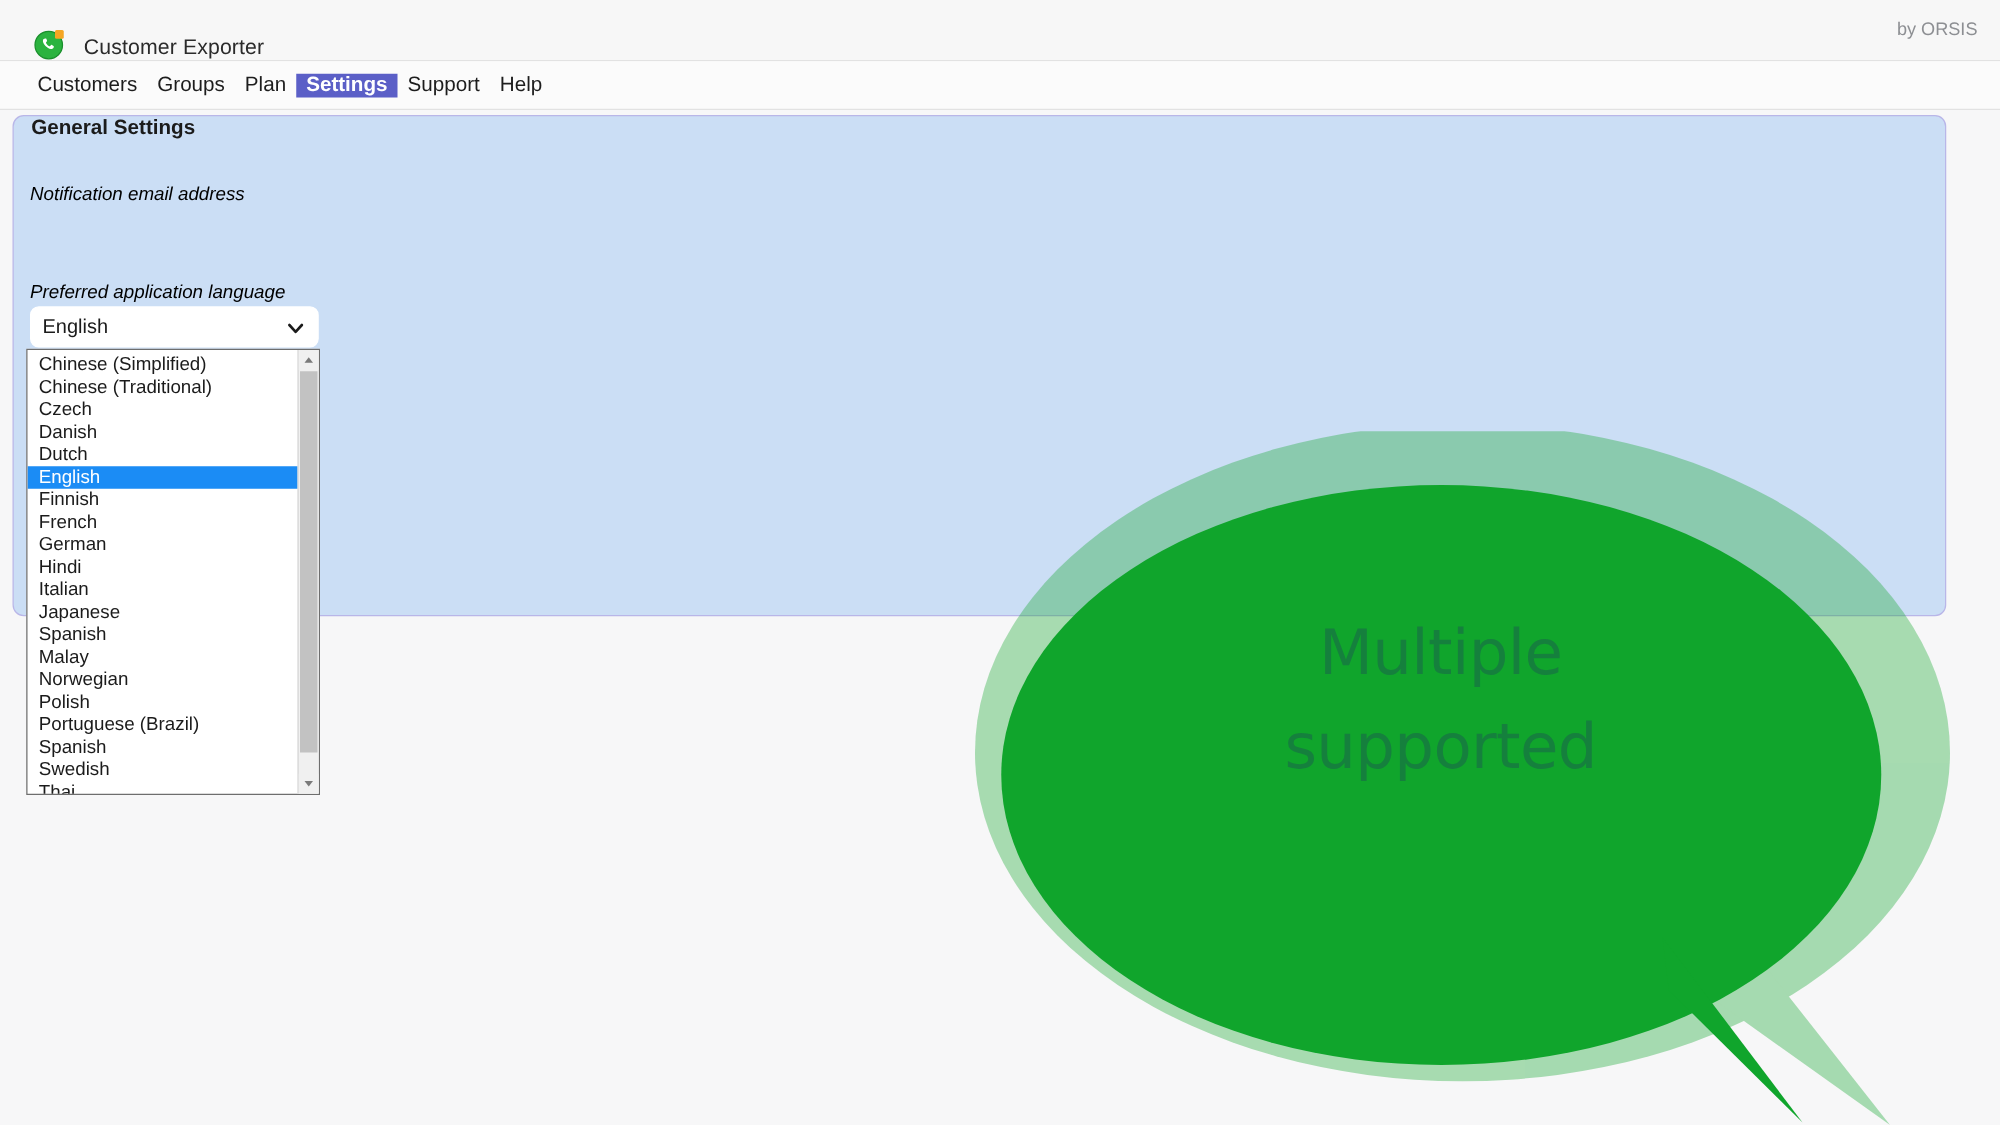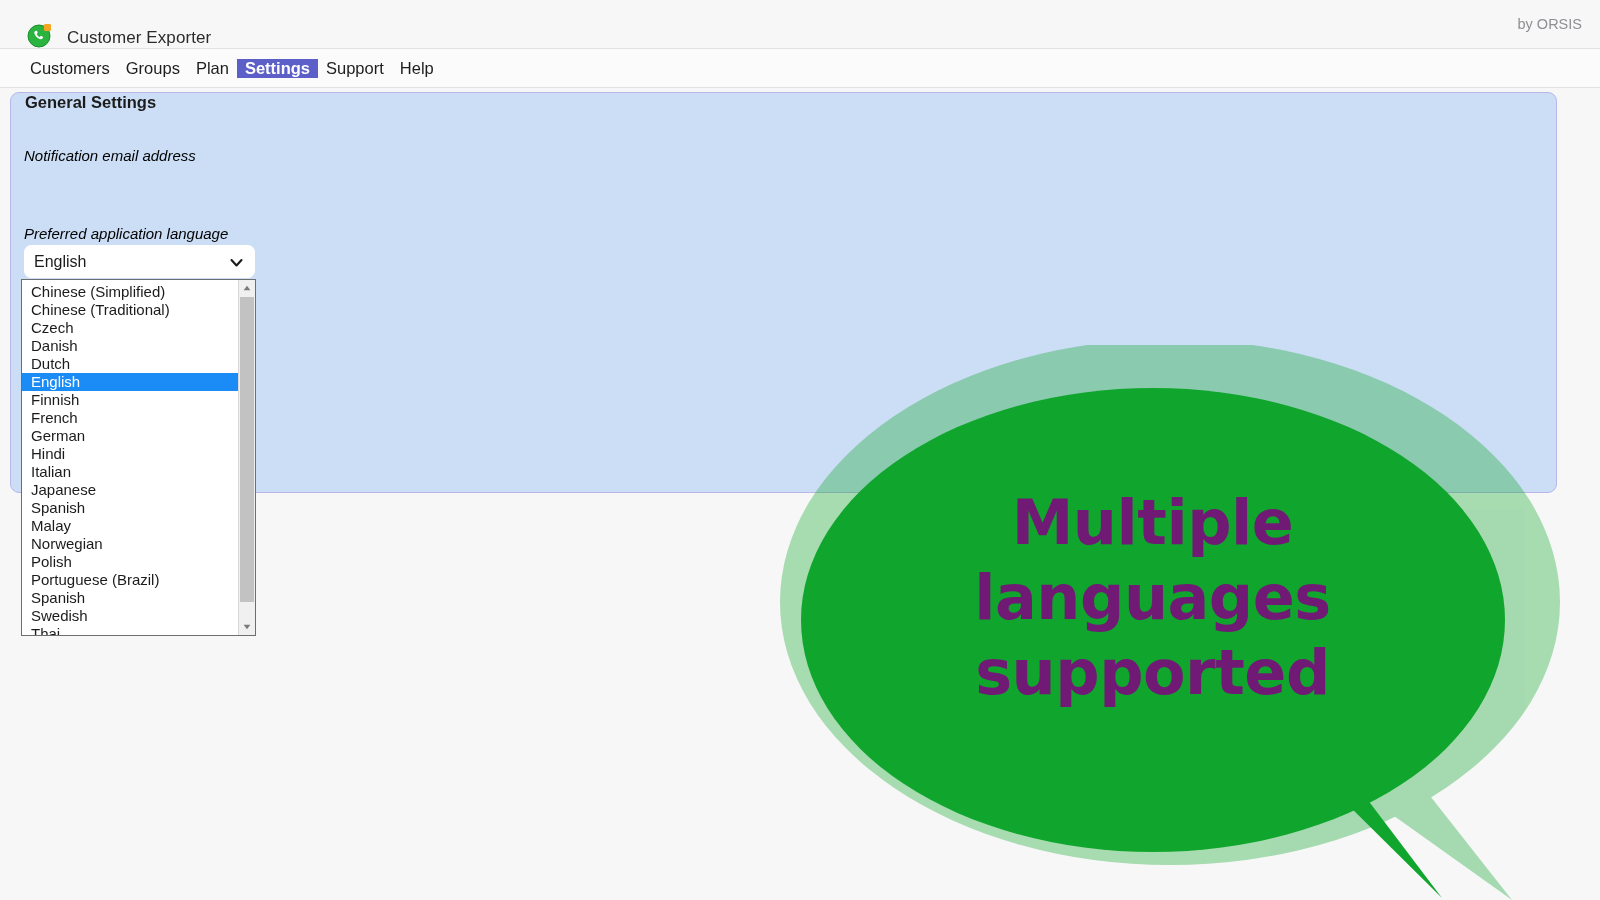--- a/index.html
+++ b/index.html
@@ -222,24 +222,24 @@
     z-index: 20;
     pointer-events: none;
   }
   .bubble-text {
     position: absolute;
     left: 0;
     top: 140px;
     width: 765px;
     text-align: center;
     font-family: "DejaVu Sans", sans-serif;
-    font-weight: bold;
-    font-size: 62px;
+    font-weight: normal;
+    font-size: 50px;
     line-height: 75px;
-    color: #701a75;
+    color: #15803d;
     letter-spacing: -0.5px;
     z-index: 2;
   }
 </style>
 </head>
 <body>
 
 <div class="titlebar">
   <span class="app-icon">
     <svg width="26" height="26" viewBox="0 0 26 26">
@@ -324,16 +324,15 @@
       <ellipse cx="400" cy="257" rx="390" ry="263" fill="#10a52c"></ellipse>
       <path d="M603 456 L742 555 L620 400 Z" fill="#10a52c"></path>
     </g>
     <g>
       <ellipse cx="383" cy="275" rx="352" ry="232" fill="#10a52c"></ellipse>
       <path d="M565 447 L672 553 L560 405 Z" fill="#10a52c"></path>
     </g>
   </svg>
   <div class="bubble-text">
     <div>Multiple</div>
-    <div>languages</div>
     <div>supported</div>
   </div>
 </div>
 
 </body></html>

